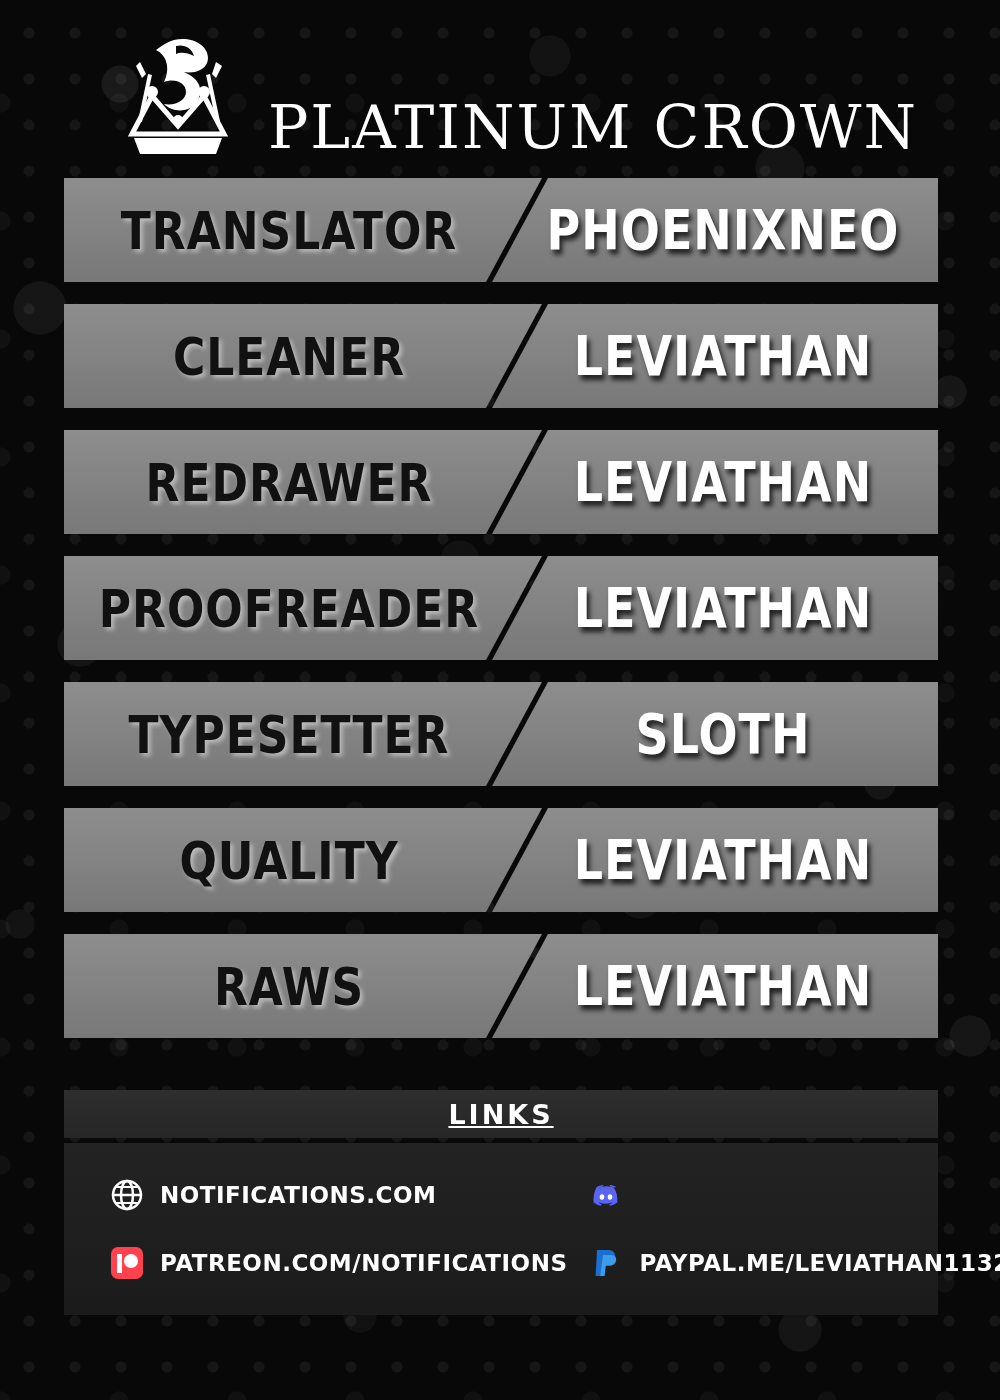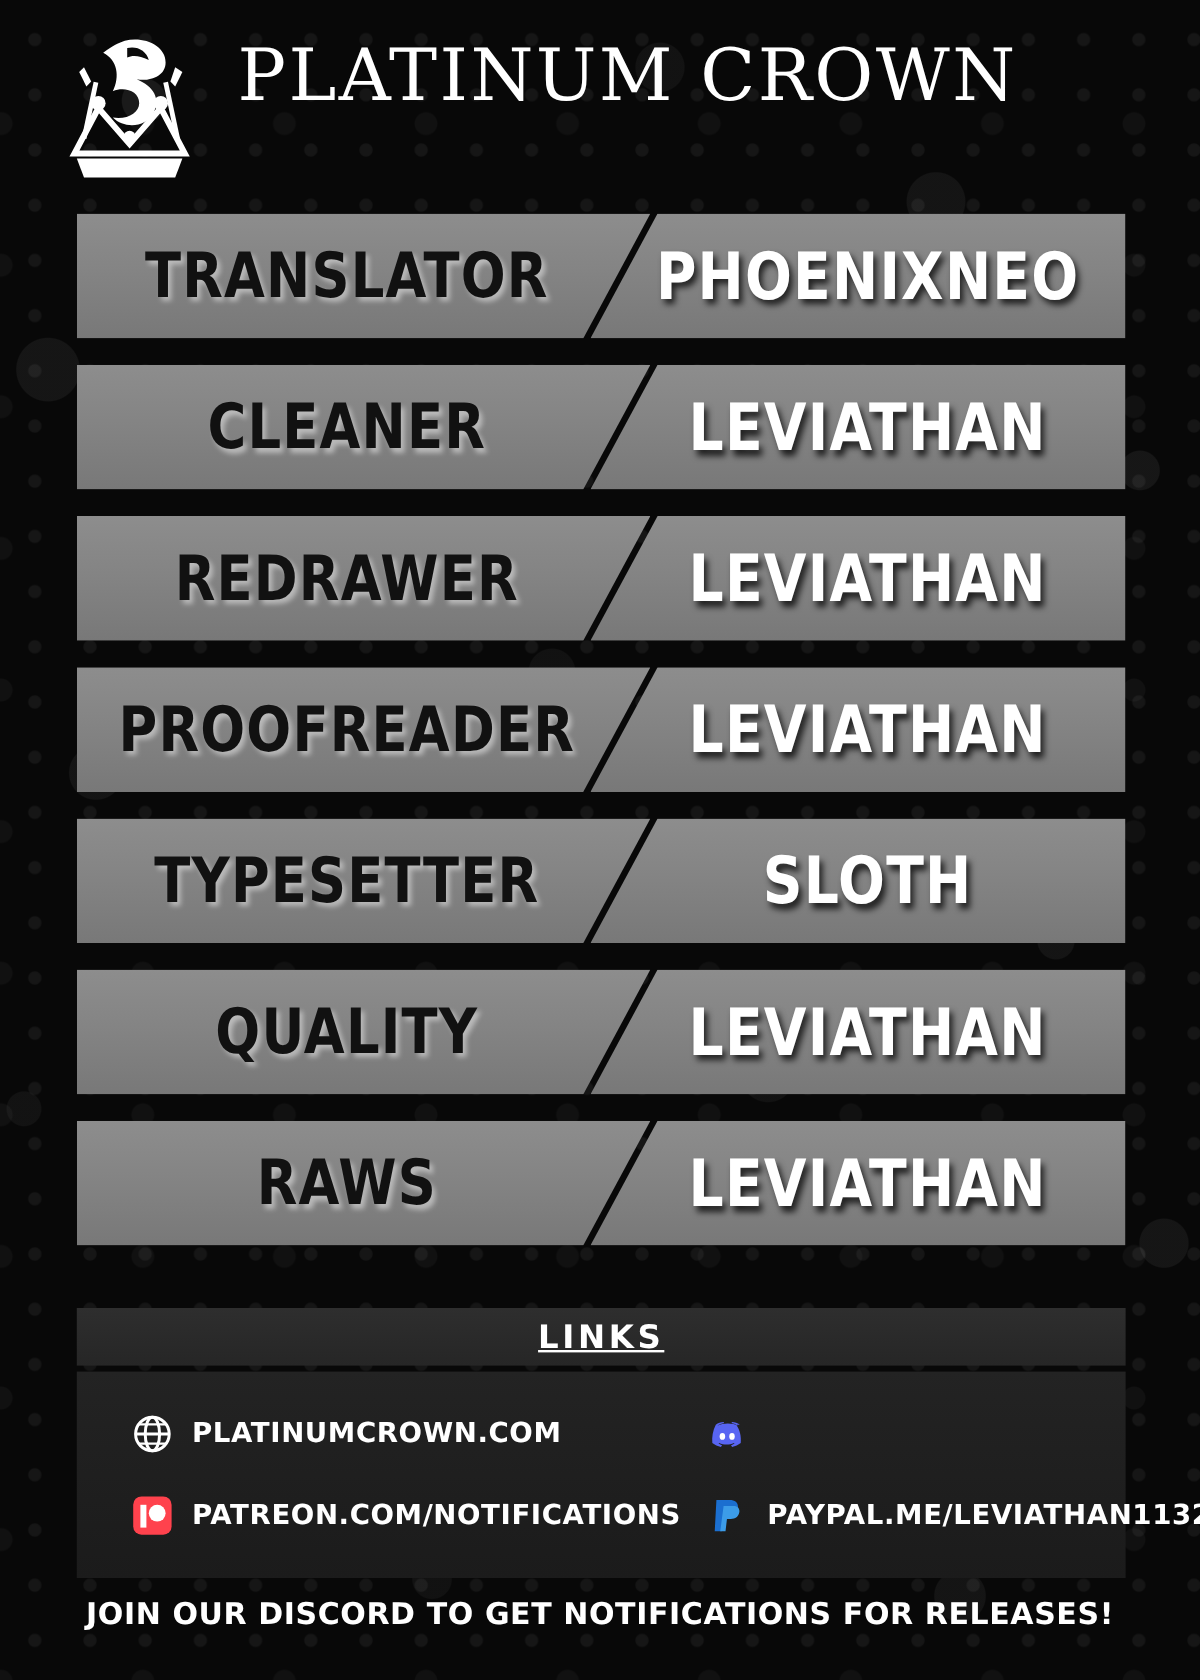--- a/index.html
+++ b/index.html
@@ -66,22 +66,22 @@
     letter-spacing: 2px;
     color: #ffffff;
   }
 
   .header {
     position: absolute;
     top: 22px; left: 0;
     width: 988px;
     height: 140px;
     display: flex;
-    align-items: flex-start;
-    padding-left: 46px;
+    align-items: flex-end;
+    padding-left: 116px;
   }
   .logo {
     width: 124px;
     height: 128px;
     flex: 0 0 auto;
     position: relative;
     margin-top: 6px;
   }
   .brand-title {
     font-family: "DejaVu Serif", serif;
@@ -317,21 +317,21 @@
       <div class="link-cell">
         <span class="ico">
           <svg viewBox="0 0 34 34" width="34" height="34" aria-hidden="true">
             <circle cx="17" cy="17" r="14" fill="none" stroke="#ffffff" stroke-width="2.5"></circle>
             <ellipse cx="17" cy="17" rx="6" ry="14" fill="none" stroke="#ffffff" stroke-width="2.5"></ellipse>
             <line x1="3" y1="17" x2="31" y2="17" stroke="#ffffff" stroke-width="2.5"></line>
             <line x1="5" y1="9" x2="29" y2="9" stroke="#ffffff" stroke-width="2"></line>
             <line x1="5" y1="25" x2="29" y2="25" stroke="#ffffff" stroke-width="2"></line>
           </svg>
         </span>
-        <span class="ltext">PLATINUMCROWN.COM</span>
+        <span class="ltext">NOTIFICATIONS.COM</span>
       </div>
 
       <div class="link-cell">
         <span class="ico">
           <svg viewBox="0 0 34 34" width="34" height="34" aria-hidden="true">
             <path d="M27.5 9.2C25.6 8.0 23.3 7.3 21 7.1l-.4.8c2.1.4 4 1.2 5.6 2.3-2.6-1.3-5.6-2-8.7-2s-6.1.7-8.7 2c1.6-1.1 3.5-1.9 5.6-2.3l-.4-.8c-2.3.2-4.6.9-6.5 2.1C4.9 14.2 4.2 19.4 4.6 24.6c2.1 1.6 4.6 2.7 7.2 3.2l.9-1.5c-1-.3-2-.8-2.9-1.4.2-.1.4-.2.5-.4 3.9 1.8 8.4 1.8 12.3 0 .2.1.3.3.5.4-.9.6-1.9 1-2.9 1.4l.9 1.5c2.6-.5 5.1-1.6 7.2-3.2.5-6-.7-11.2-3.8-15.4Z" fill="#5865f2"></path>
             <ellipse cx="13" cy="19" rx="2.3" ry="2.8" fill="#ffffff"></ellipse>
             <ellipse cx="21" cy="19" rx="2.3" ry="2.8" fill="#ffffff"></ellipse>
           </svg>
         </span>
@@ -354,15 +354,14 @@
             <path d="M8 4h11c5 0 7.6 2.6 6.9 7-0.7 4.4-4 6.7-8.7 6.7h-3.6L12.4 30H6.6L8 4Z" fill="#1b6fd0"></path>
             <path d="M14 9h8c3.7 0 5.6 1.9 5.1 5.2-0.6 3.6-3.3 5.6-7.1 5.6h-3.2L15.6 30h-4.4L14 9Z" fill="#3c9ce8"></path>
           </svg>
         </span>
         <span class="ltext">PAYPAL.ME/LEVIATHAN1132</span>
       </div>
 
     </div>
   </div>
 
-  <div class="footer-note">JOIN OUR DISCORD TO GET NOTIFICATIONS FOR RELEASES!</div>
 
 </div>
 
 </body></html>

